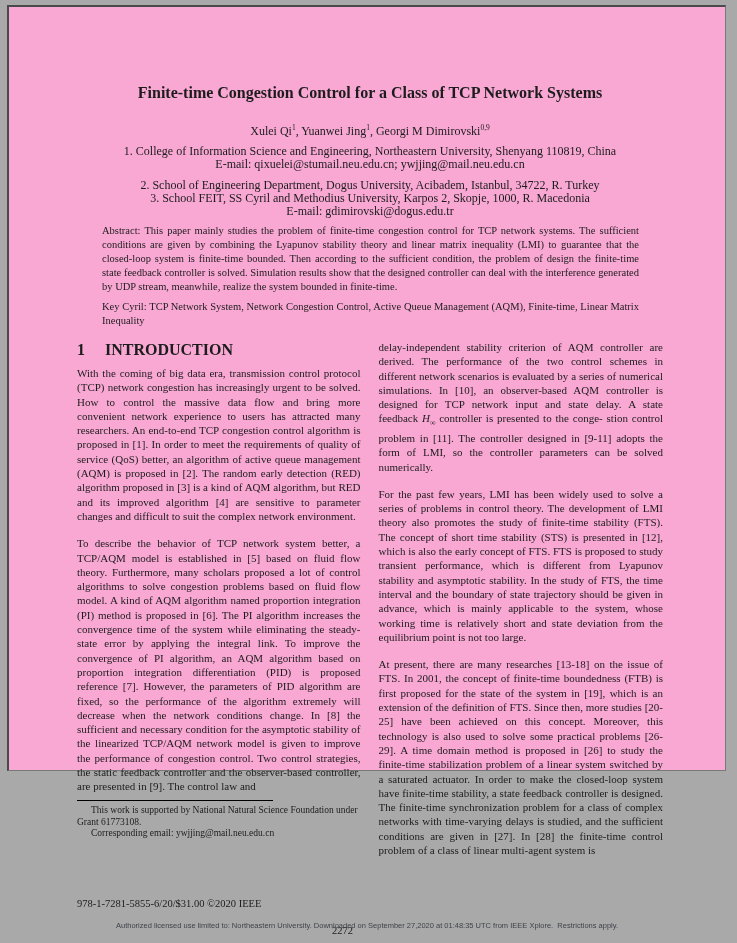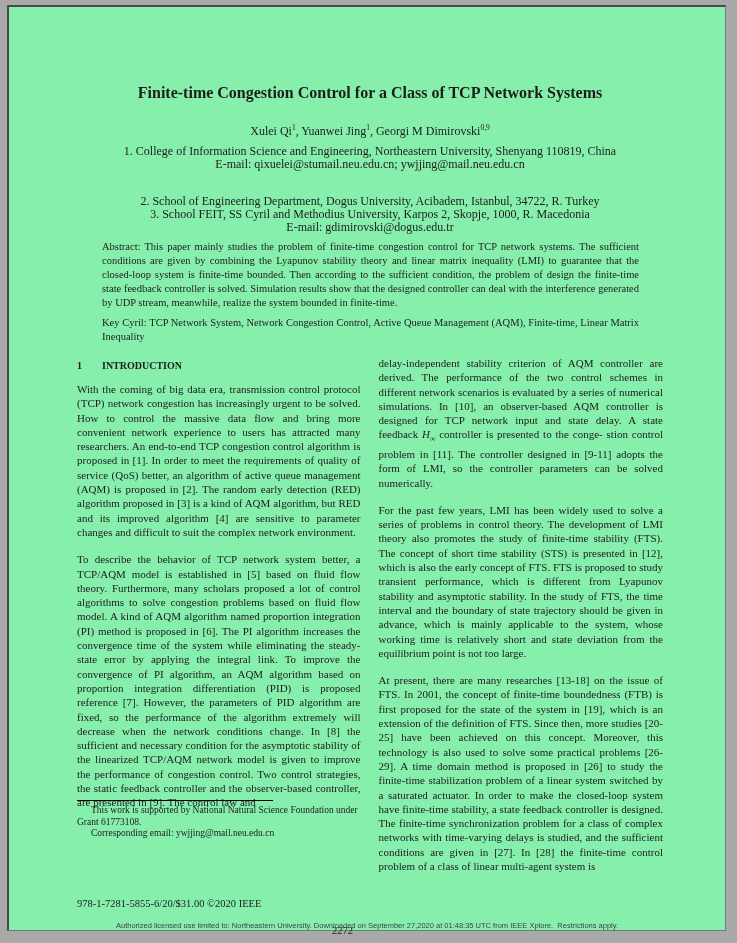--- a/index.html
+++ b/index.html
@@ -7,22 +7,22 @@
     width: 737px; height: 943px;
     background: #a9a9a9;
     position: relative;
     overflow: hidden;
     font-family: "Liberation Serif", "DejaVu Serif", serif;
     color: #1c1c1c;
   }
   .page {
     position: absolute;
     left: 7px; top: 5px;
-    width: 719px; height: 926px;
-    background: #86efac;
+    width: 719px; height: 766px;
+    background: #f9a8d4;
     box-sizing: border-box;
     border: 1px solid #787878;
     border-top: 2px solid #4a4a4a;
     border-left: 2px solid #4a4a4a;
   }
   .content {
     position: relative;
     padding: 0 62px 0 68px;
     height: 100%;
     box-sizing: border-box;
@@ -40,39 +40,39 @@
     line-height: 15px;
     text-align: center;
   }
   .authors sup { font-size: 7.5px; }
   .affil {
     font-size: 12px;
     line-height: 13px;
     text-align: center;
   }
   .affil-1 { margin-top: 6px; }
-  .affil-2 { margin-top: 24px; }
+  .affil-2 { margin-top: 8px; }
   .abstract, .keywords {
     margin: 0 24px 0 25px;
     font-size: 10.5px;
     line-height: 14px;
     text-align: justify;
   }
   .abstract { margin-top: 6px; }
   .keywords { margin-top: 6px; }
   .abstract b, .keywords b { font-weight: normal; }
   .columns {
     margin-top: 12px;
     display: flex;
   }
   .col { text-align: justify; }
   .col-left  { width: 285px; margin-right: 18px; }
   .col-right { width: 286px; }
   h2.sec-heading {
-    font-size: 10px;
+    font-size: 16px;
     line-height: 16px;
     font-weight: bold;
     margin: 2px 0 8px 0;
     text-align: left;
   }
   h2.sec-heading .sec-num { margin-right: 20px; }
   .col p {
     font-size: 11px;
     line-height: 14.3px;
     margin: 0;

